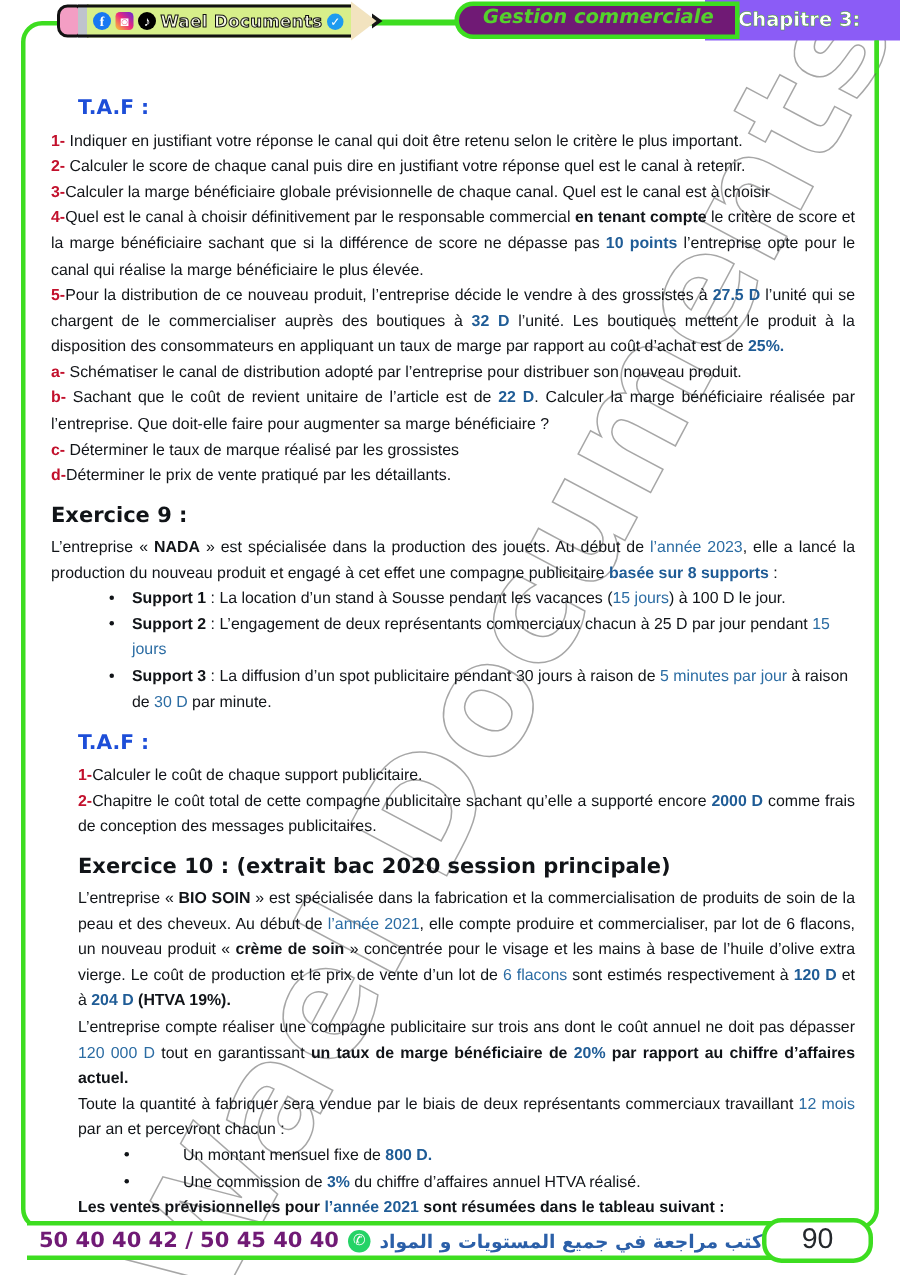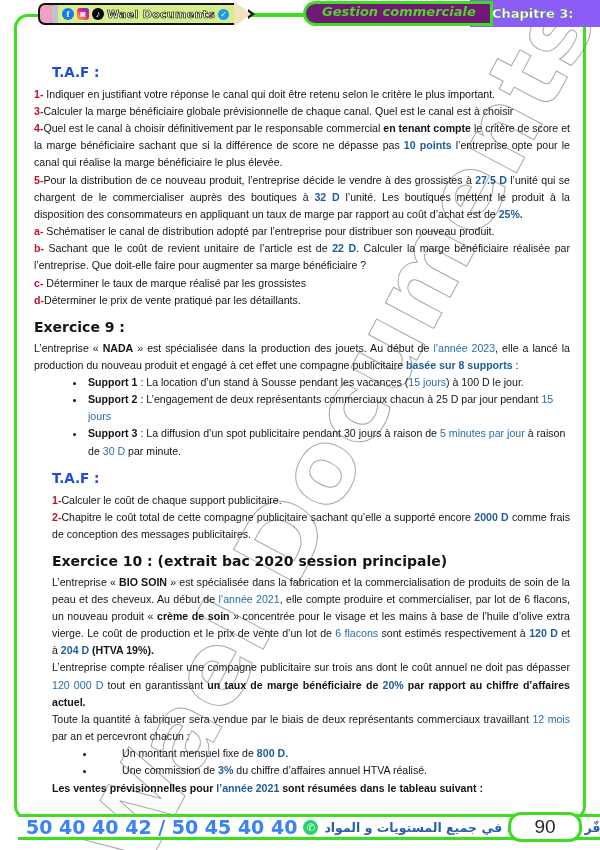--- a/index.html
+++ b/index.html
@@ -311,23 +311,23 @@
     border-radius: 0 13px 13px 0;
     border-left: none;
     background: #fff;
     display: flex;
     align-items: center;
     gap: 6px;
     box-sizing: border-box;
     direction: rtl;
   }
   .phone {
-    color: #3b82f6;
-    font-weight: bold;
-    font-size: 19px;
+    color: #701a75;
+    font-weight: bold;
+    font-size: 14px;
     font-family: "DejaVu Sans", sans-serif;
     direction: ltr;
     white-space: nowrap;
   }
   .wa {
     width: 15px; height: 15px;
     border-radius: 50%;
     background: #25d366;
     color: #fff;
     font-size: 10px;
@@ -410,20 +410,23 @@
   </div>
 
   <div class="content">
 
     <div class="taf">T.A.F :</div>
 
     <p class="just">
       <span class="num">1-</span><span> Indiquer en justifiant votre réponse le canal qui doit être retenu selon le critère le plus important.</span>
     </p>
     <p class="just">
+      <span class="num">2-</span><span> Calculer le score de chaque canal puis dire en justifiant votre réponse quel est le canal à retenir.</span>
+    </p>
+    <p class="just">
       <span class="num">3-</span><span>Calculer la marge bénéficiaire globale prévisionnelle de chaque canal. Quel est le canal est à choisir</span>
     </p>
     <p class="just">
       <span class="num">4-</span><span>Quel est le canal à choisir définitivement par le responsable commercial </span><span class="b">en tenant compte</span><span> le critère de score et la marge bénéficiaire sachant que si la différence de score ne dépasse pas </span><span class="blueb">10 points</span><span> l’entreprise opte pour le canal qui réalise la marge bénéficiaire le plus élevée.</span>
     </p>
     <p class="just">
       <span class="num">5-</span><span>Pour la distribution de ce nouveau produit, l’entreprise décide le vendre à des grossistes à </span><span class="blueb">27.5 D</span><span> l’unité qui se chargent de le commercialiser auprès des boutiques à </span><span class="blueb">32 D</span><span> l’unité. Les boutiques mettent le produit à la disposition des consommateurs en appliquant un taux de marge par rapport au coût d’achat est de </span><span class="blueb">25%.</span>
     </p>
     <p class="just">
       <span class="num">a-</span><span> Schématiser le canal de distribution adopté par l’entreprise pour distribuer son nouveau produit.</span>

